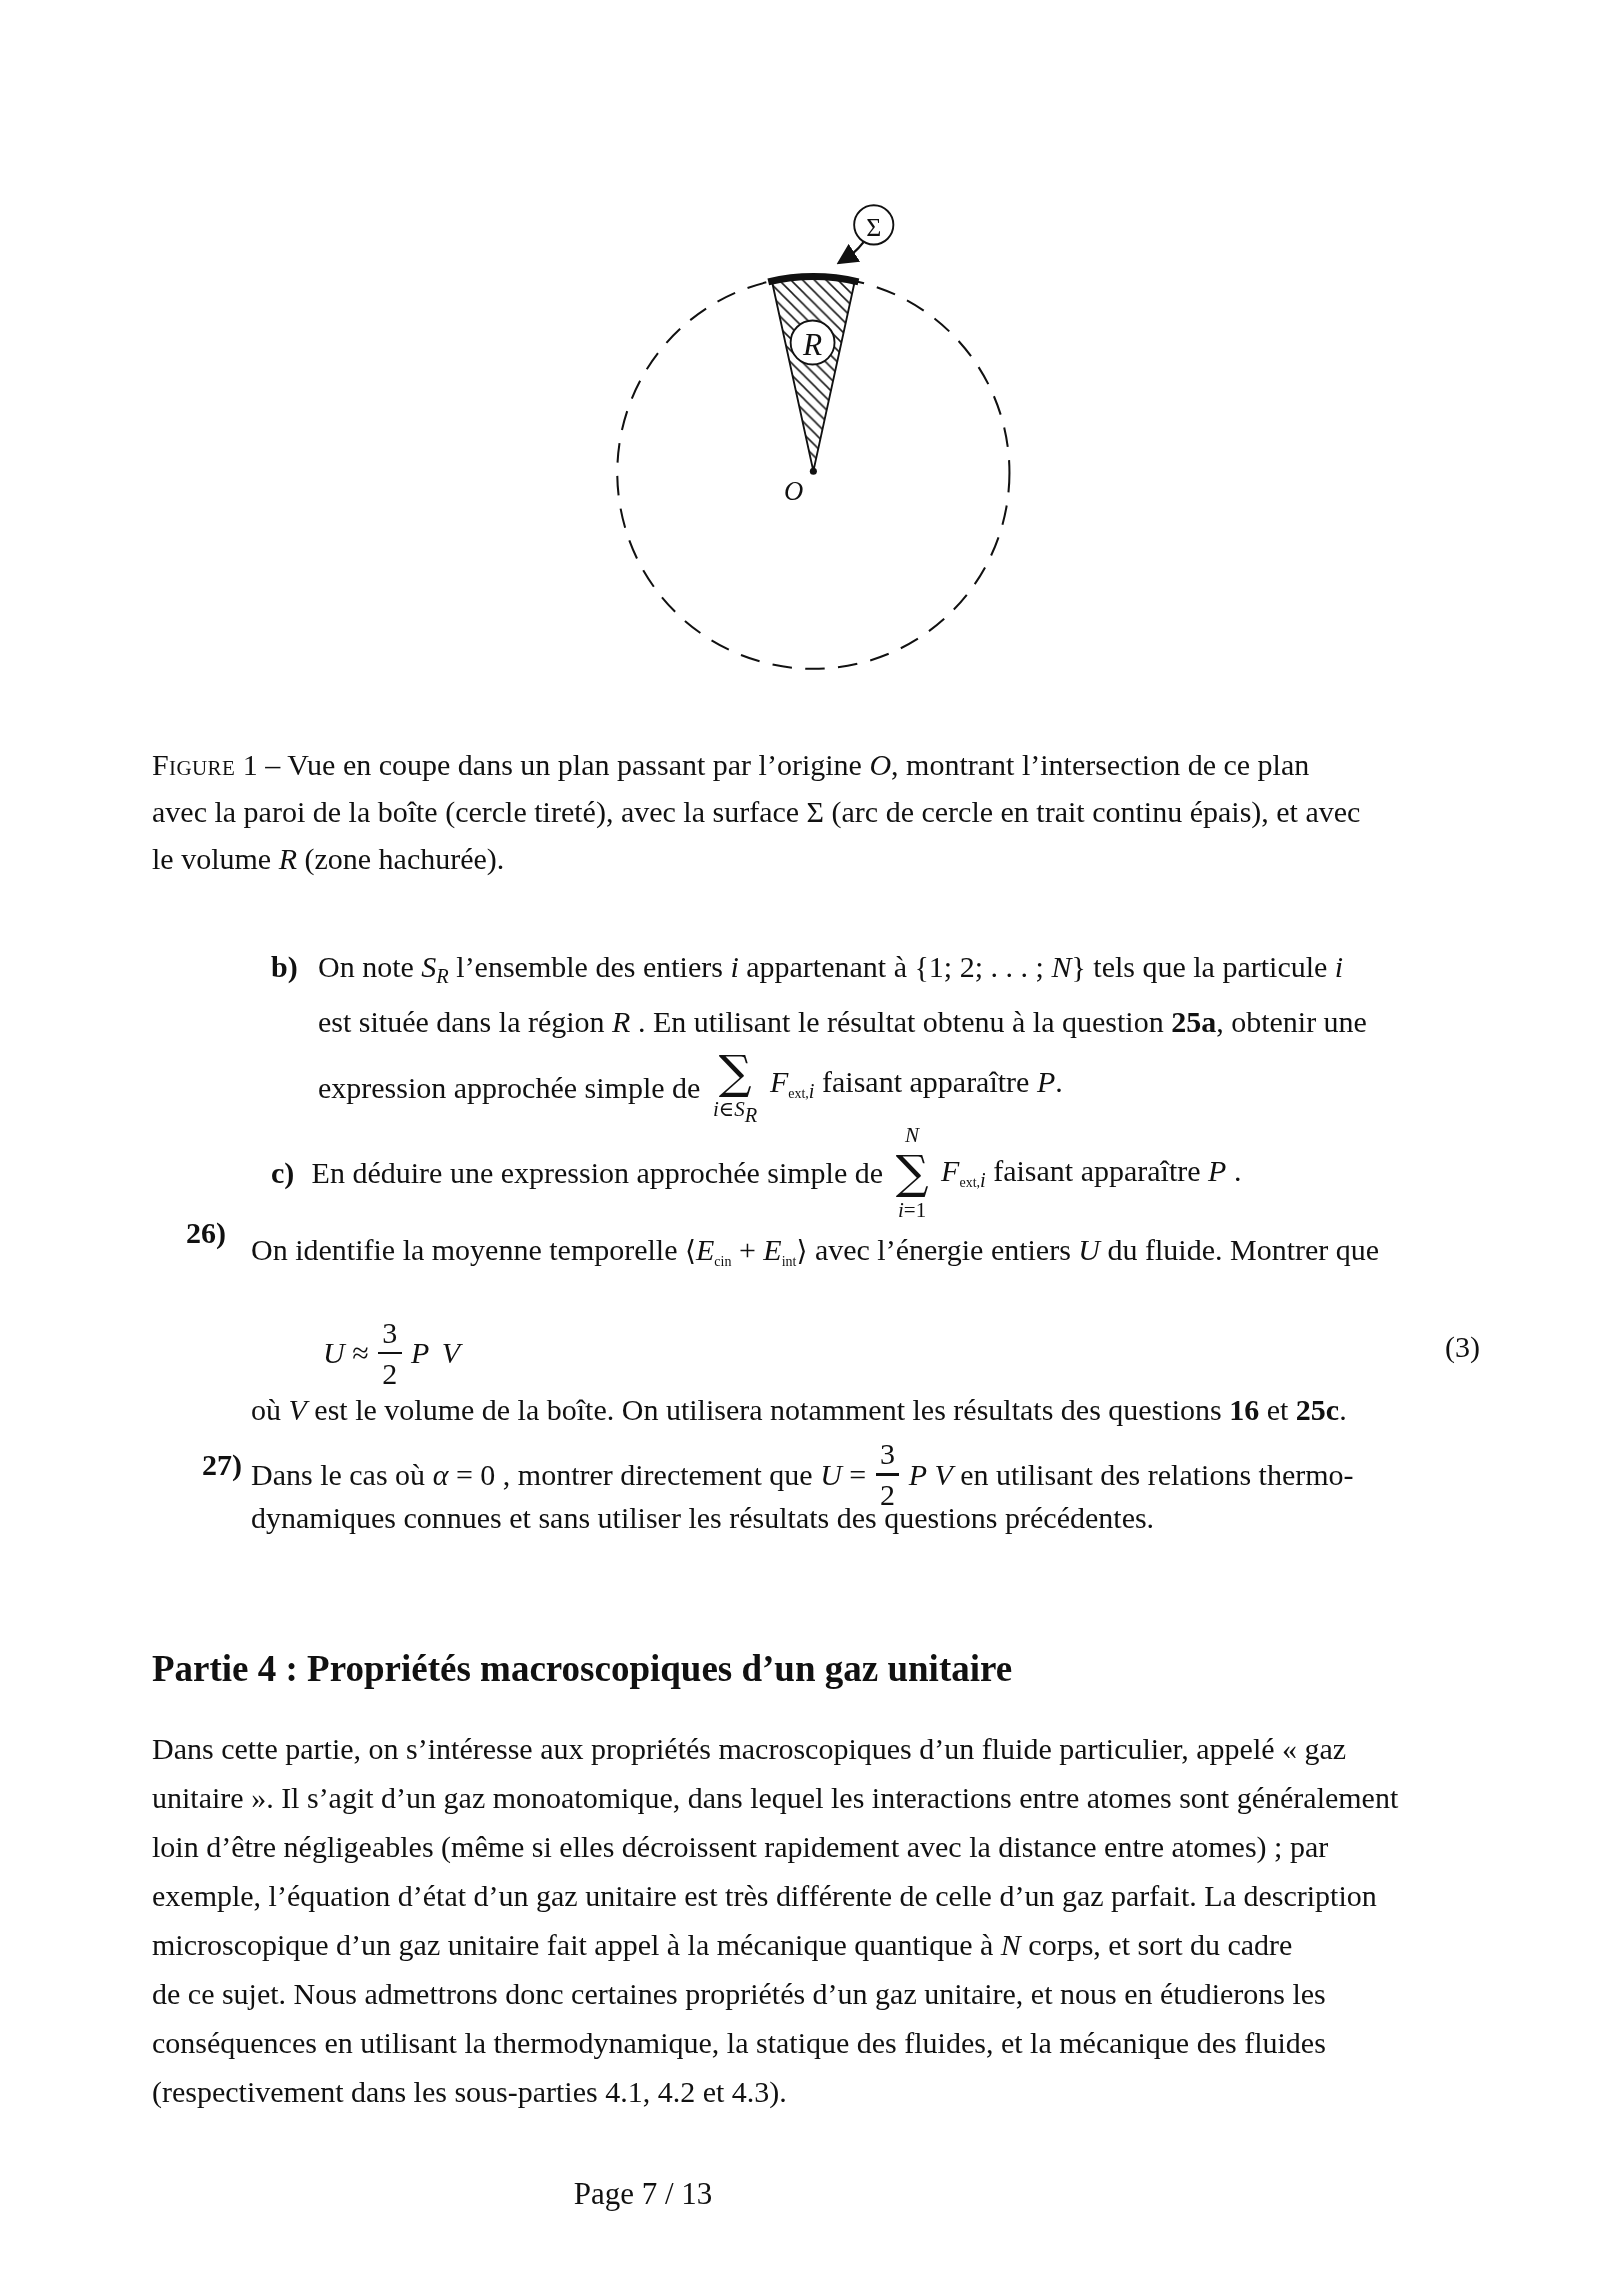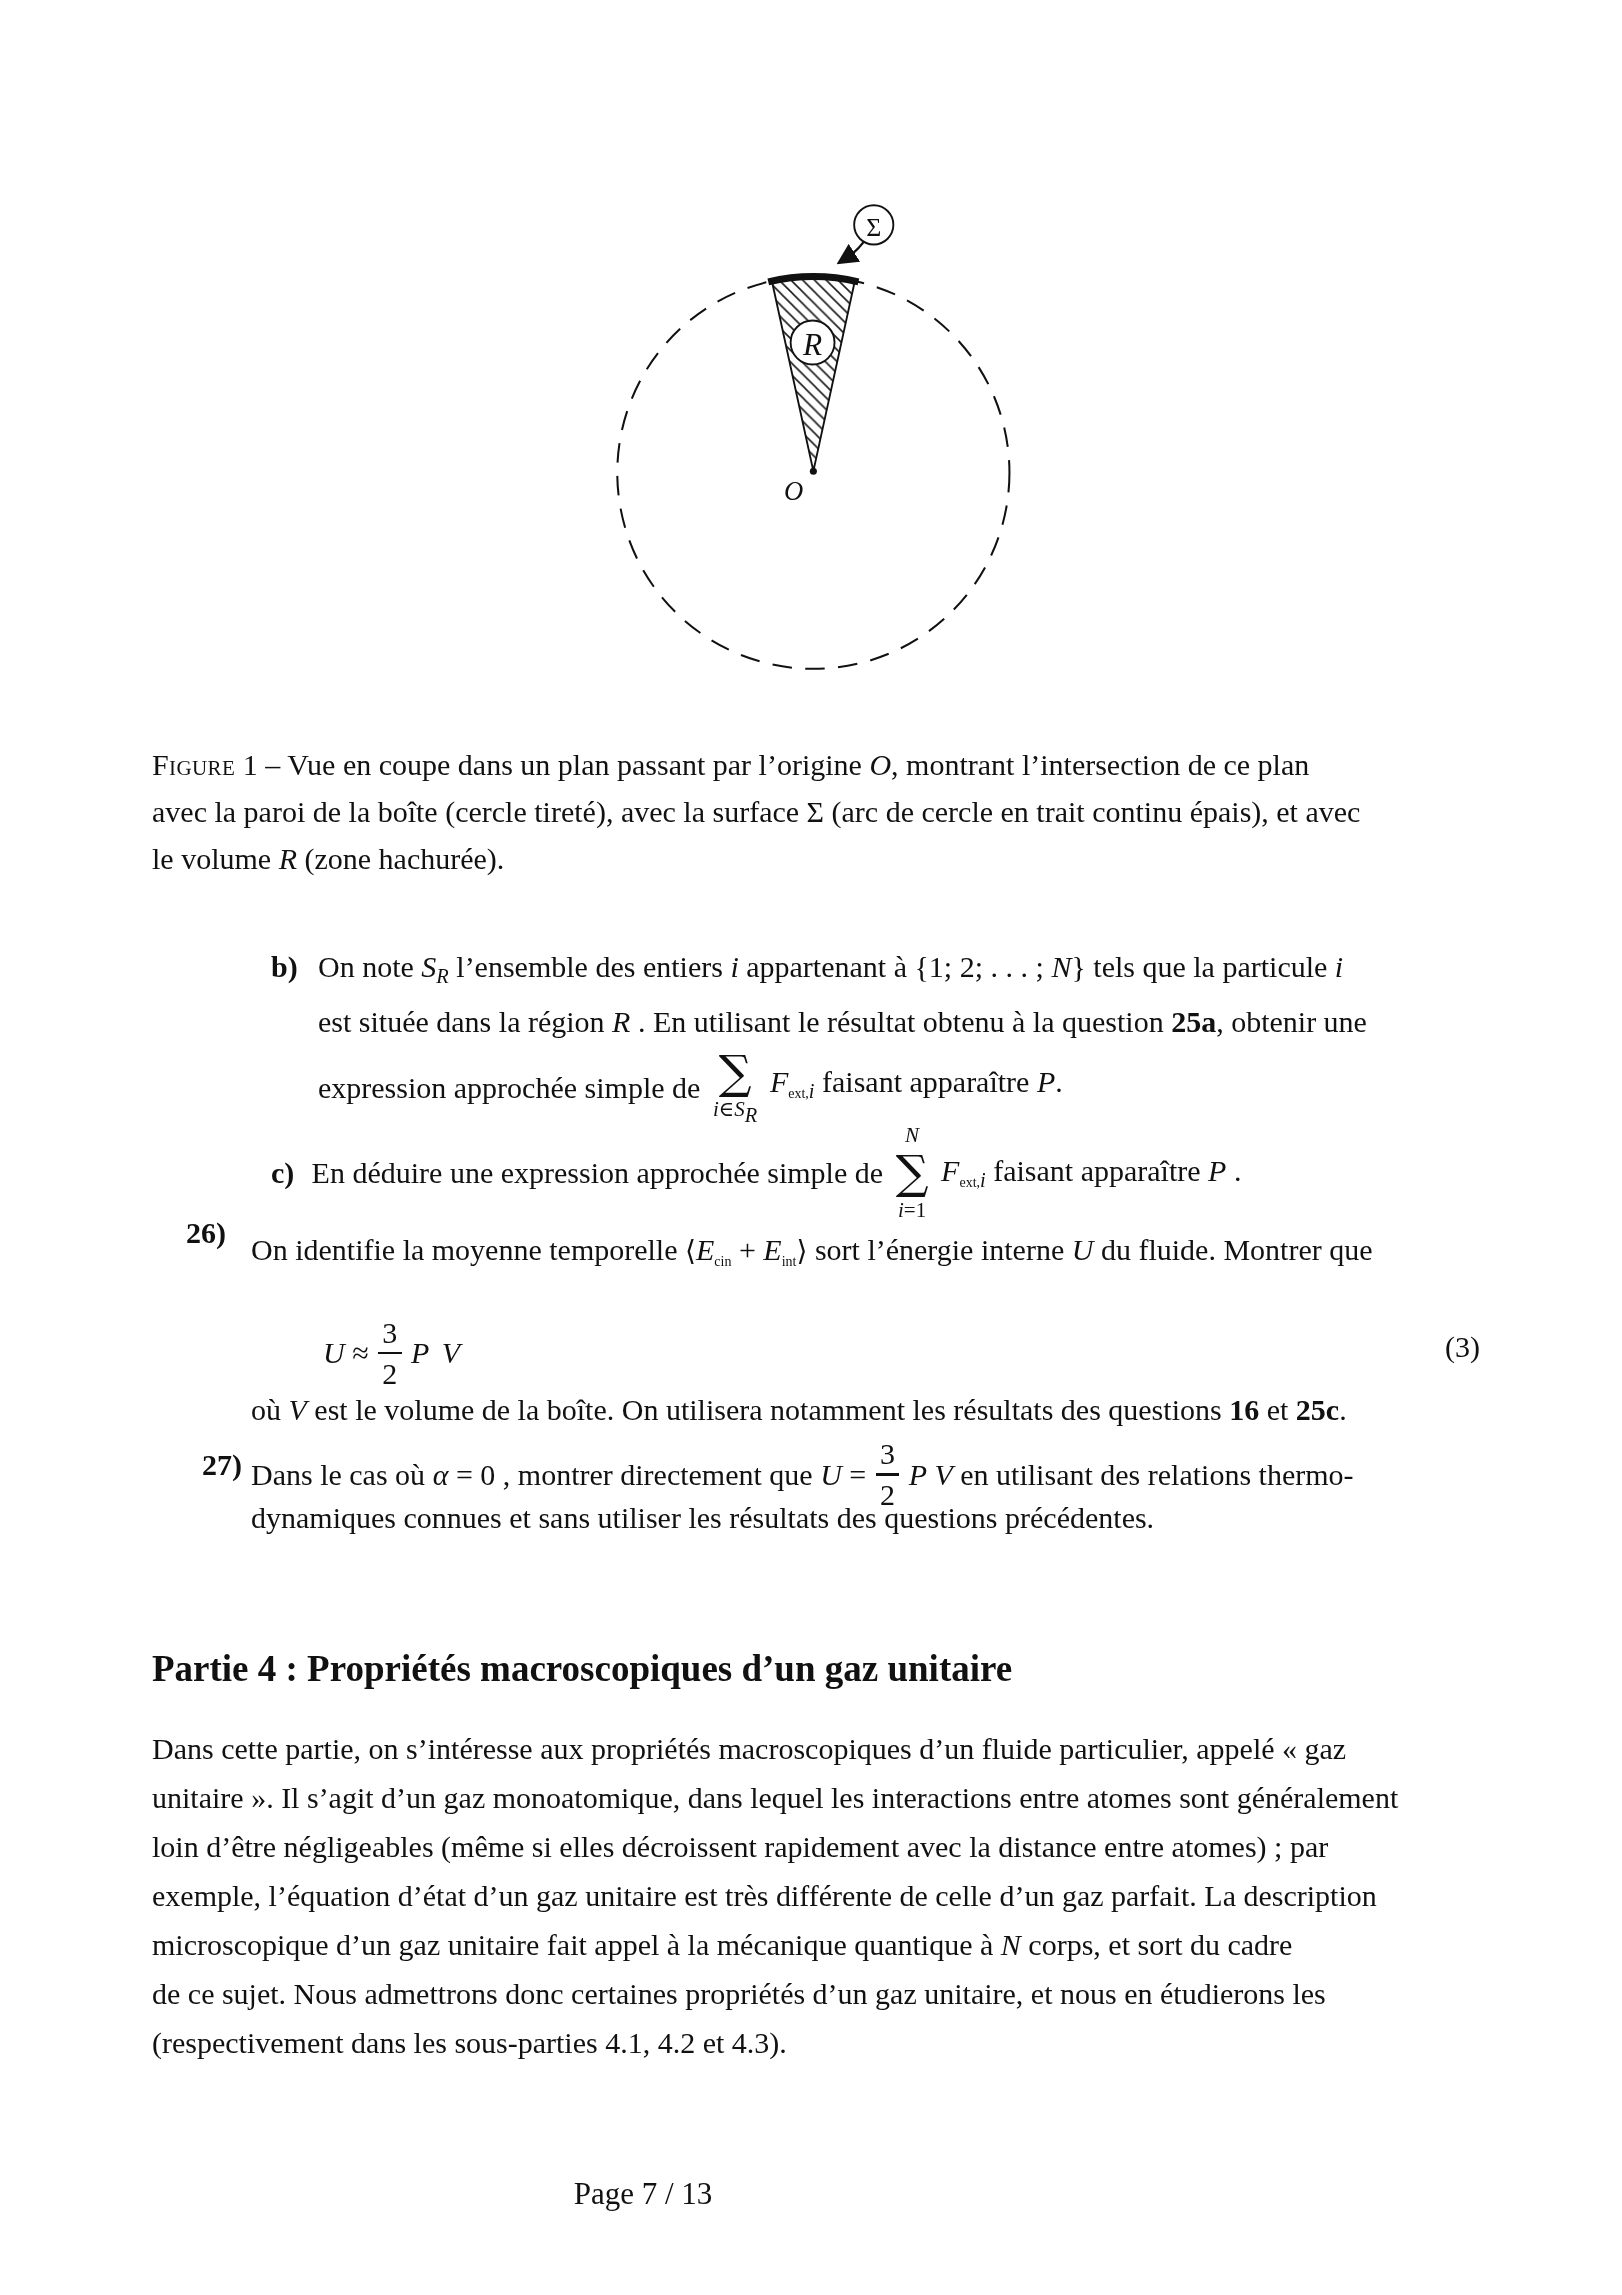--- a/index.html
+++ b/index.html
@@ -97,21 +97,21 @@
   <span class="line"><span>En déduire une expression approchée simple de</span></span>
   <span class="sumstack">
     <span class="sumtop i"><span class="i">N</span></span>
     <span class="sumsym">∑</span>
     <span class="sumbot"><span class="i">i</span><span>=1</span></span>
   </span>
   <span class="line"><span class="i">F</span><span class="sub">ext,</span><span class="isub">i</span><span> faisant apparaître </span><span class="i">P</span><span> .</span></span>
 </div>
 
 <div class="abs b" style="left:186px;top:1216px;">26)</div>
-<div class="abs line" style="left:251px;top:1233px;"><span>On identifie la moyenne temporelle </span><span class="ang">⟨</span><span class="i">E</span><span class="sub">cin</span><span> + </span><span class="i">E</span><span class="sub">int</span><span class="ang">⟩</span><span> sort l’énergie interne </span><span class="i">U</span><span> du fluide. Montrer que</span></div>
+<div class="abs line" style="left:251px;top:1233px;"><span>On identifie la moyenne temporelle </span><span class="ang">⟨</span><span class="i">E</span><span class="sub">cin</span><span> + </span><span class="i">E</span><span class="sub">int</span><span class="ang">⟩</span><span> avec l’énergie entiers </span><span class="i">U</span><span> du fluide. Montrer que</span></div>
 
 <div class="abs mrow" style="left:323px;top:1309px;height:88px;">
   <span class="line"><span class="i">U</span><span> ≈</span></span>
   <span class="frac">
     <span class="fracnum">3</span>
     <span class="fracbar"></span>
     <span class="fracden">2</span>
   </span>
   <span class="line" style="letter-spacing:2.4px;"><span class="i">P</span><span> </span><span class="i">V</span></span>
 </div>
@@ -133,17 +133,18 @@
 
 <div class="abs heading" style="left:152px;top:1647px;text-align:center;">Partie 4 : Propriétés macroscopiques d’un gaz unitaire</div>
 
 <div class="abs para" style="left:152px;top:1724px;">
   <div class="line"><span>Dans cette partie, on s’intéresse aux propriétés macroscopiques d’un fluide particulier, appelé « gaz</span></div>
   <div class="line"><span>unitaire ». Il s’agit d’un gaz monoatomique, dans lequel les interactions entre atomes sont généralement</span></div>
   <div class="line"><span>loin d’être négligeables (même si elles décroissent rapidement avec la distance entre atomes) ; par</span></div>
   <div class="line"><span>exemple, l’équation d’état d’un gaz unitaire est très différente de celle d’un gaz parfait. La description</span></div>
   <div class="line"><span>microscopique d’un gaz unitaire fait appel à la mécanique quantique à </span><span class="i">N</span><span> corps, et sort du cadre</span></div>
   <div class="line"><span>de ce sujet. Nous admettrons donc certaines propriétés d’un gaz unitaire, et nous en étudierons les</span></div>
+  <div class="line"><span>conséquences en utilisant la thermodynamique, la statique des fluides, et la mécanique des fluides</span></div>
   <div class="line"><span>(respectivement dans les sous-parties 4.1, 4.2 et 4.3).</span></div>
 </div>
 
 <div class="abs footer" style="left:0;top:2176px;">Page 7 / 13</div>
 
 
 </body></html>

